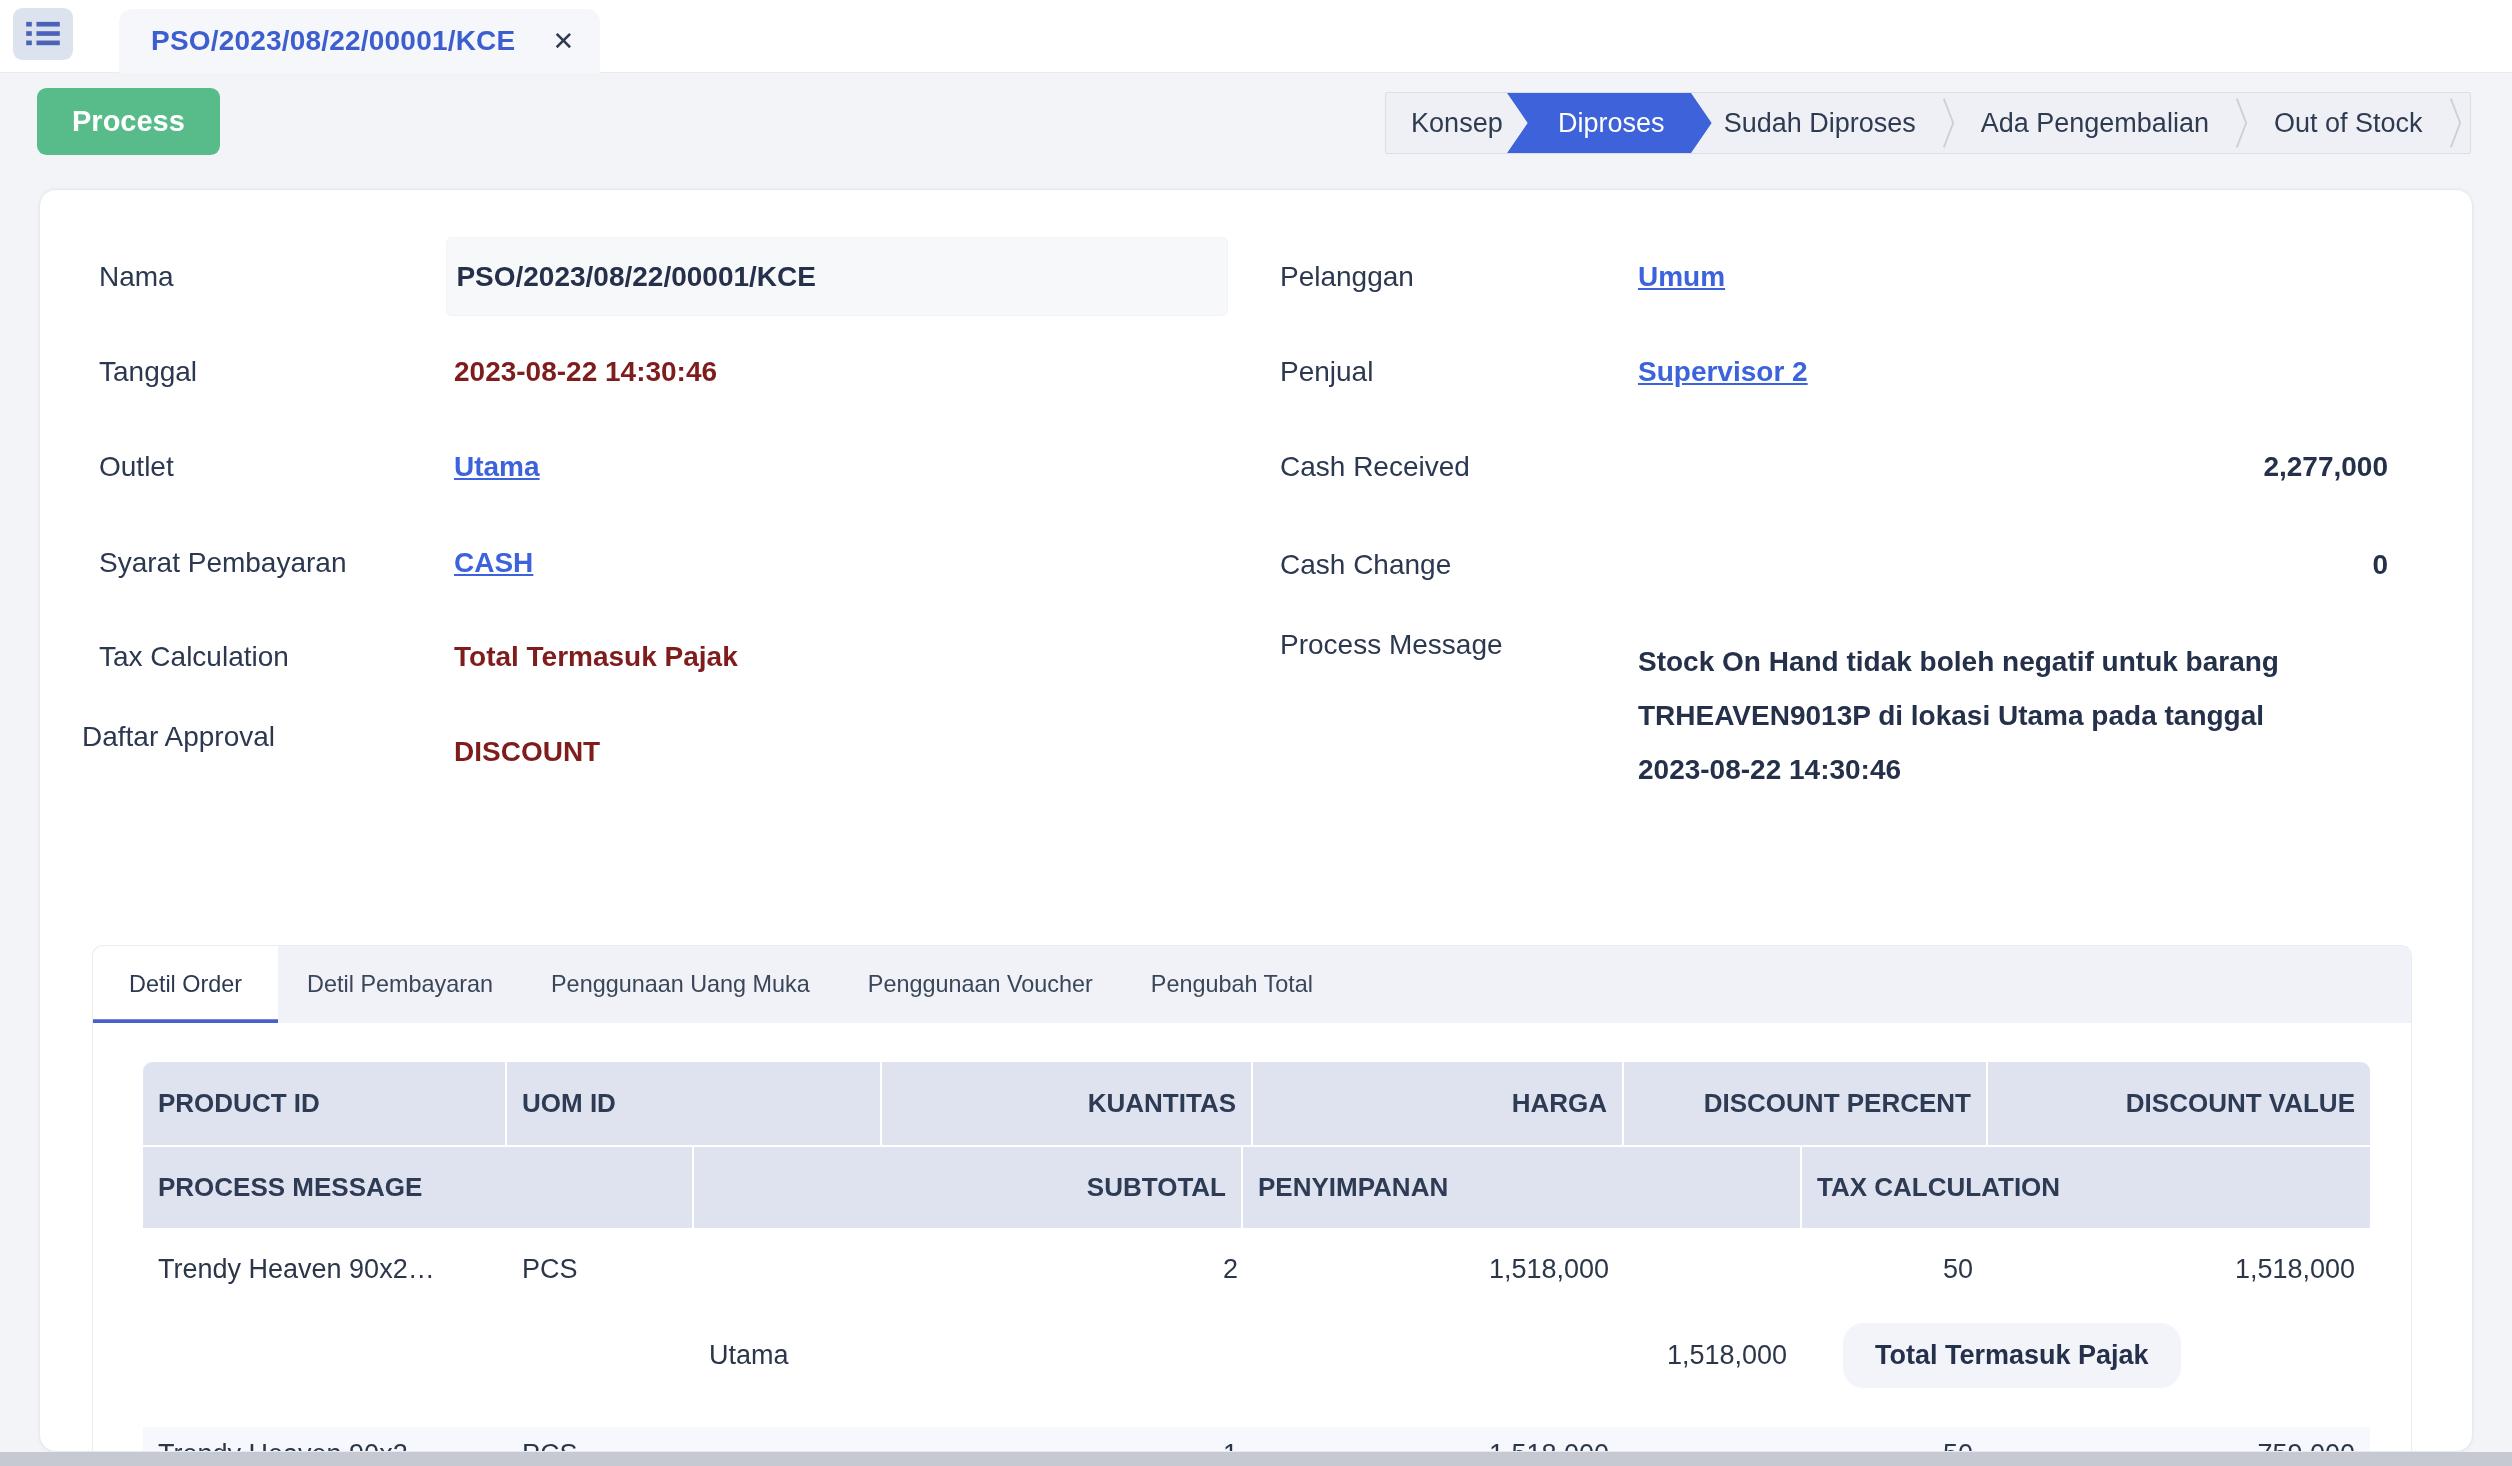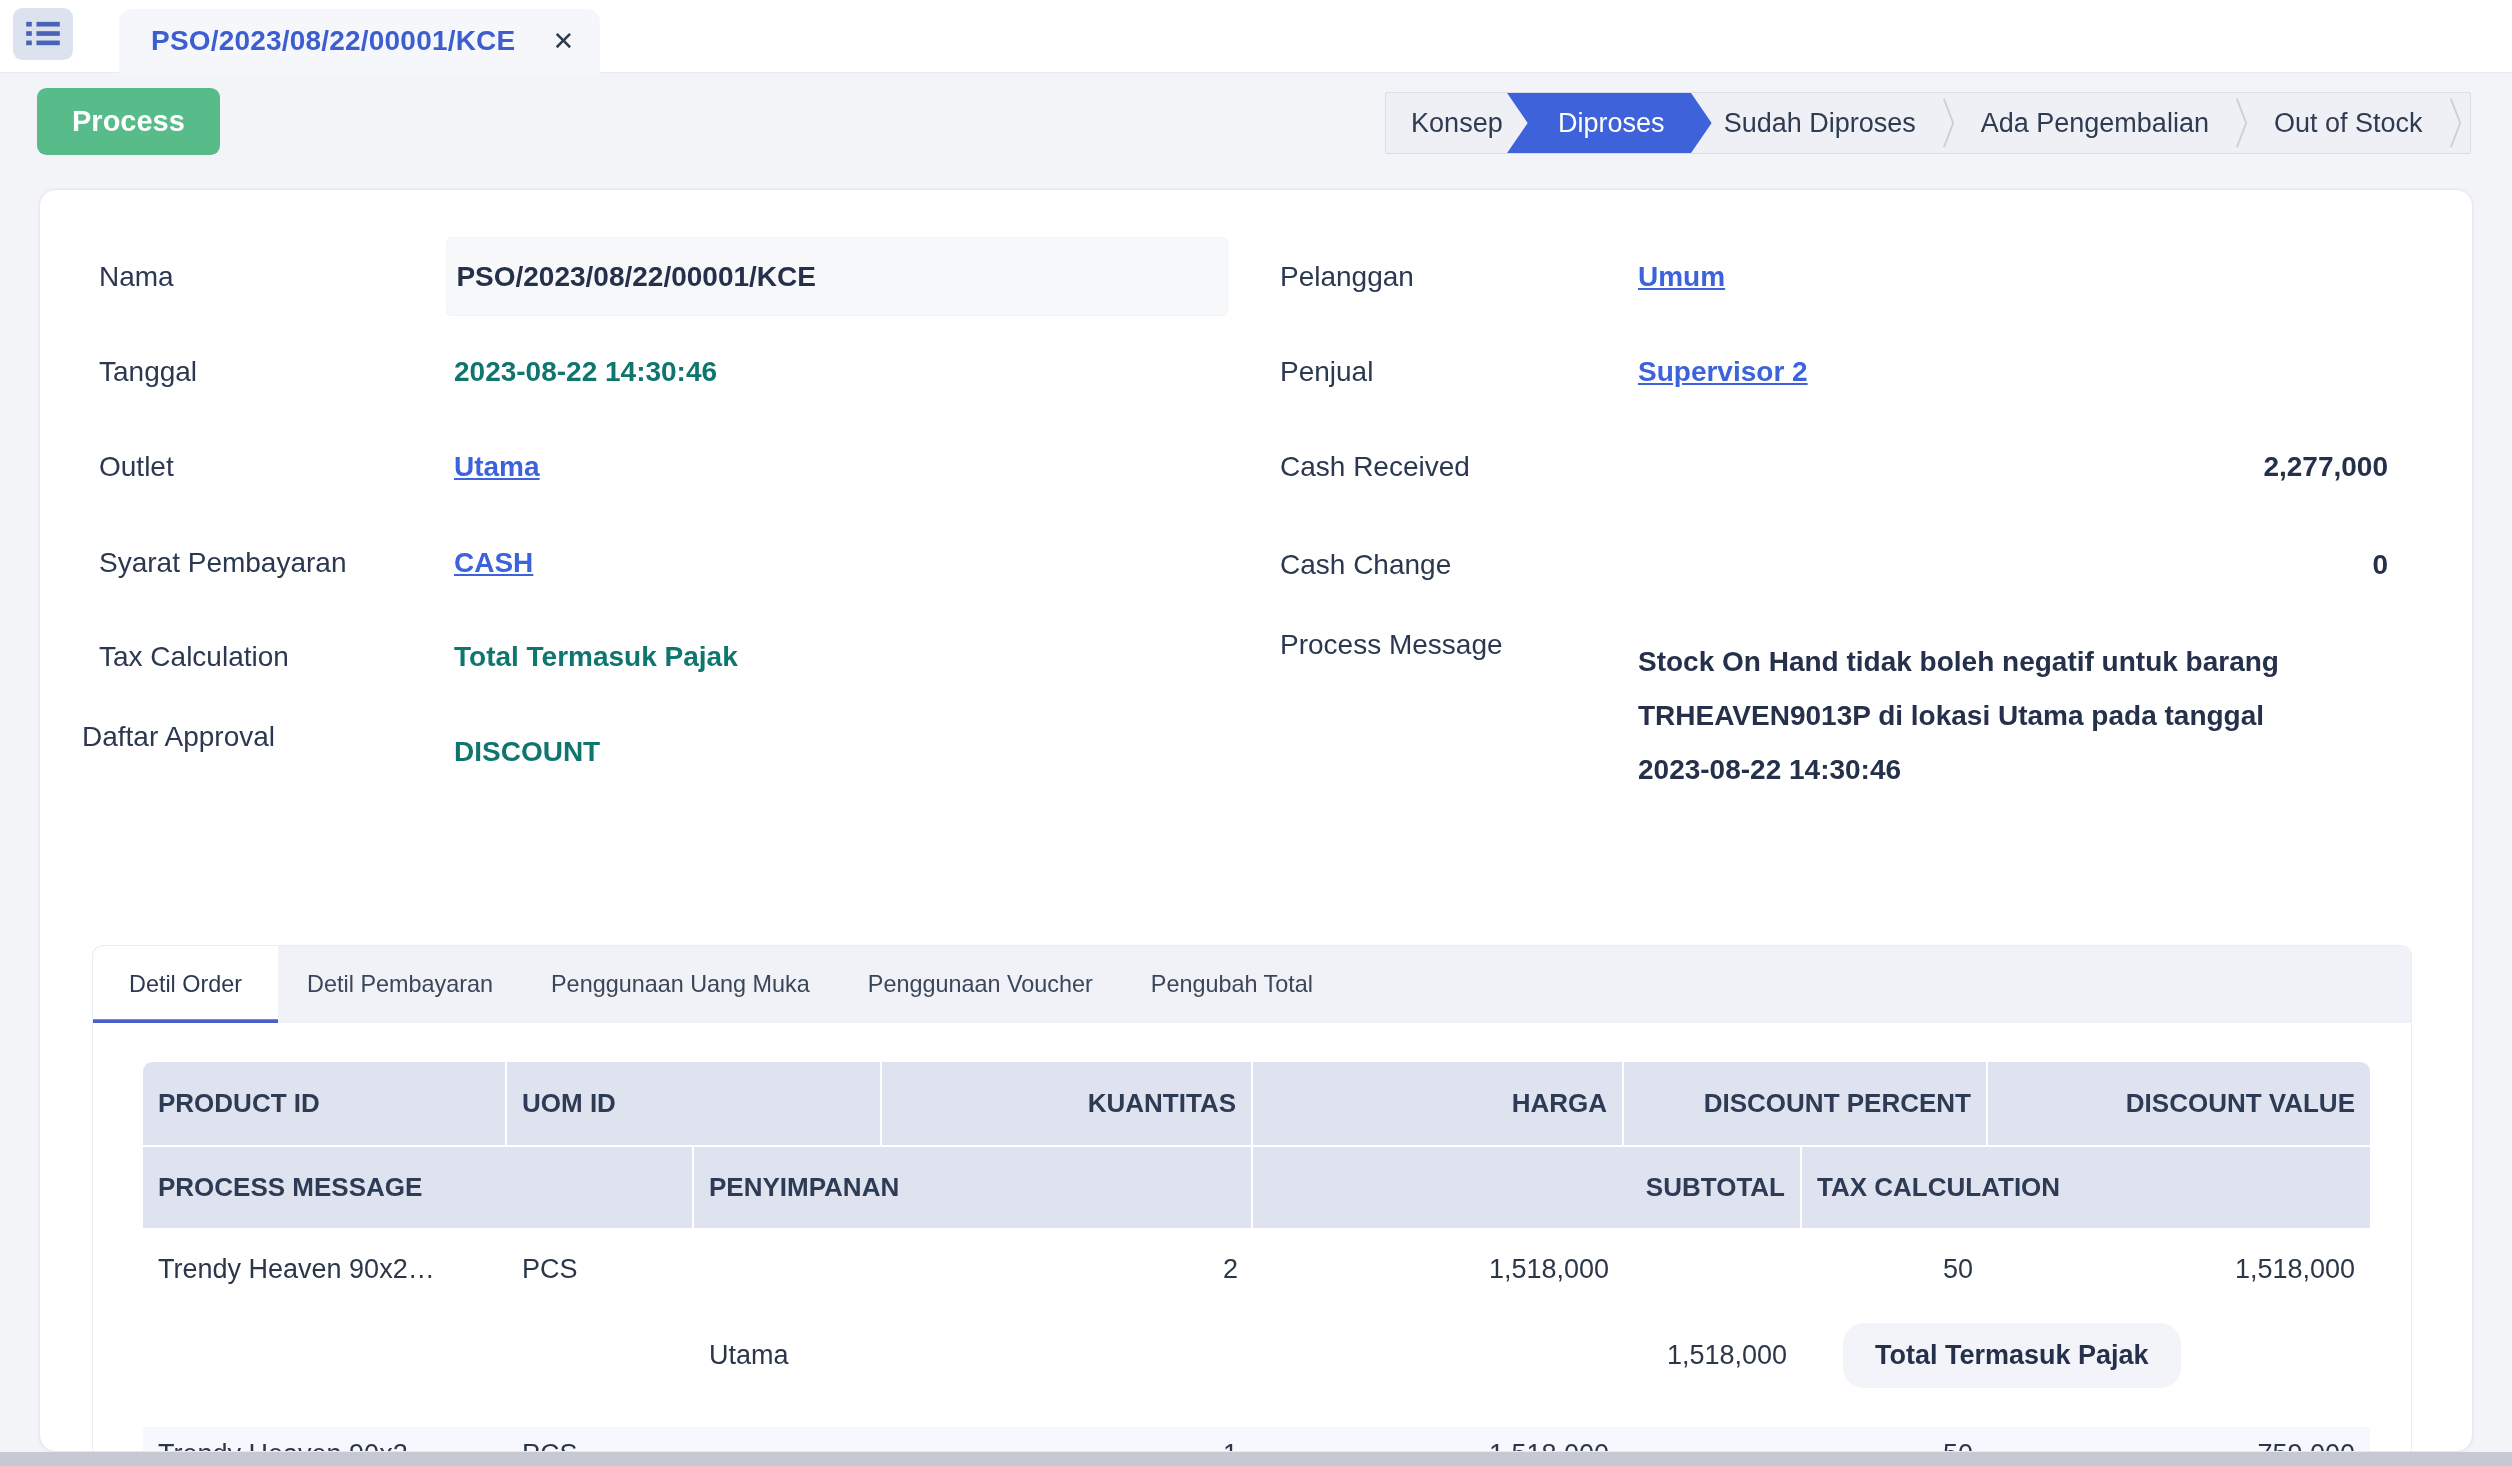--- a/index.html
+++ b/index.html
@@ -53,21 +53,21 @@
 
   
   .card {
     position:absolute; left:39px; right:39px; top:189px; bottom:15px;
     background:#ffffff; border:0.9px solid #e6e9f0; border-radius:17px;
     box-shadow:0 0.9px 3.7px rgba(30,41,66,.05);
     overflow:hidden;
   }
   .fld { position:absolute; font-size:28px; line-height:39px; }
   .flabel { color:#2b3850; }
-  .fvalue { font-weight:700; color:#0f766e; }
+  .fvalue { font-weight:700; color:#7f1d1d; }
   .flink  { font-weight:700; color:#3c63dc; text-decoration:underline; cursor:pointer; }
   .name-box {
     position:absolute; left:406px; top:47px; width:782px; height:79px;
     background:#f7f8fa; border:0.9px solid #f2f3f7; border-radius:5.6px;
     display:flex; align-items:center; padding-left:9.4px;
     font-size:28px; font-weight:700; color:#25304a;
   }
   .num-right { left:1590px; width:758px; text-align:right; font-weight:700; color:#25304a; }
   .pmsg {
     position:absolute; left:1598px; top:445px; width:664px;
@@ -205,22 +205,22 @@
         <div class="cell c1 al">PRODUCT ID</div>
         <div class="cell c2 al">UOM ID</div>
         <div class="cell c3 ar">KUANTITAS</div>
         <div class="cell c4 ar">HARGA</div>
         <div class="cell c5 ar">DISCOUNT PERCENT</div>
         <div class="cell c6 ar">DISCOUNT VALUE</div>
       </div>
 
       <div class="trow hrow hrow2">
         <div class="cell d1 al">PROCESS MESSAGE</div>
+        <div class="cell d3 ar">SUBTOTAL</div>
         <div class="cell d2 al">PENYIMPANAN</div>
-        <div class="cell d3 ar">SUBTOTAL</div>
         <div class="cell d4 al">TAX CALCULATION</div>
       </div>
 
       <div class="trow drow">
         <div class="cell c1 al">Trendy Heaven 90x2…</div>
         <div class="cell c2 al">PCS</div>
         <div class="cell c3 ar">2</div>
         <div class="cell c4 ar">1,518,000</div>
         <div class="cell c5 ar">50</div>
         <div class="cell c6 ar">1,518,000</div>

